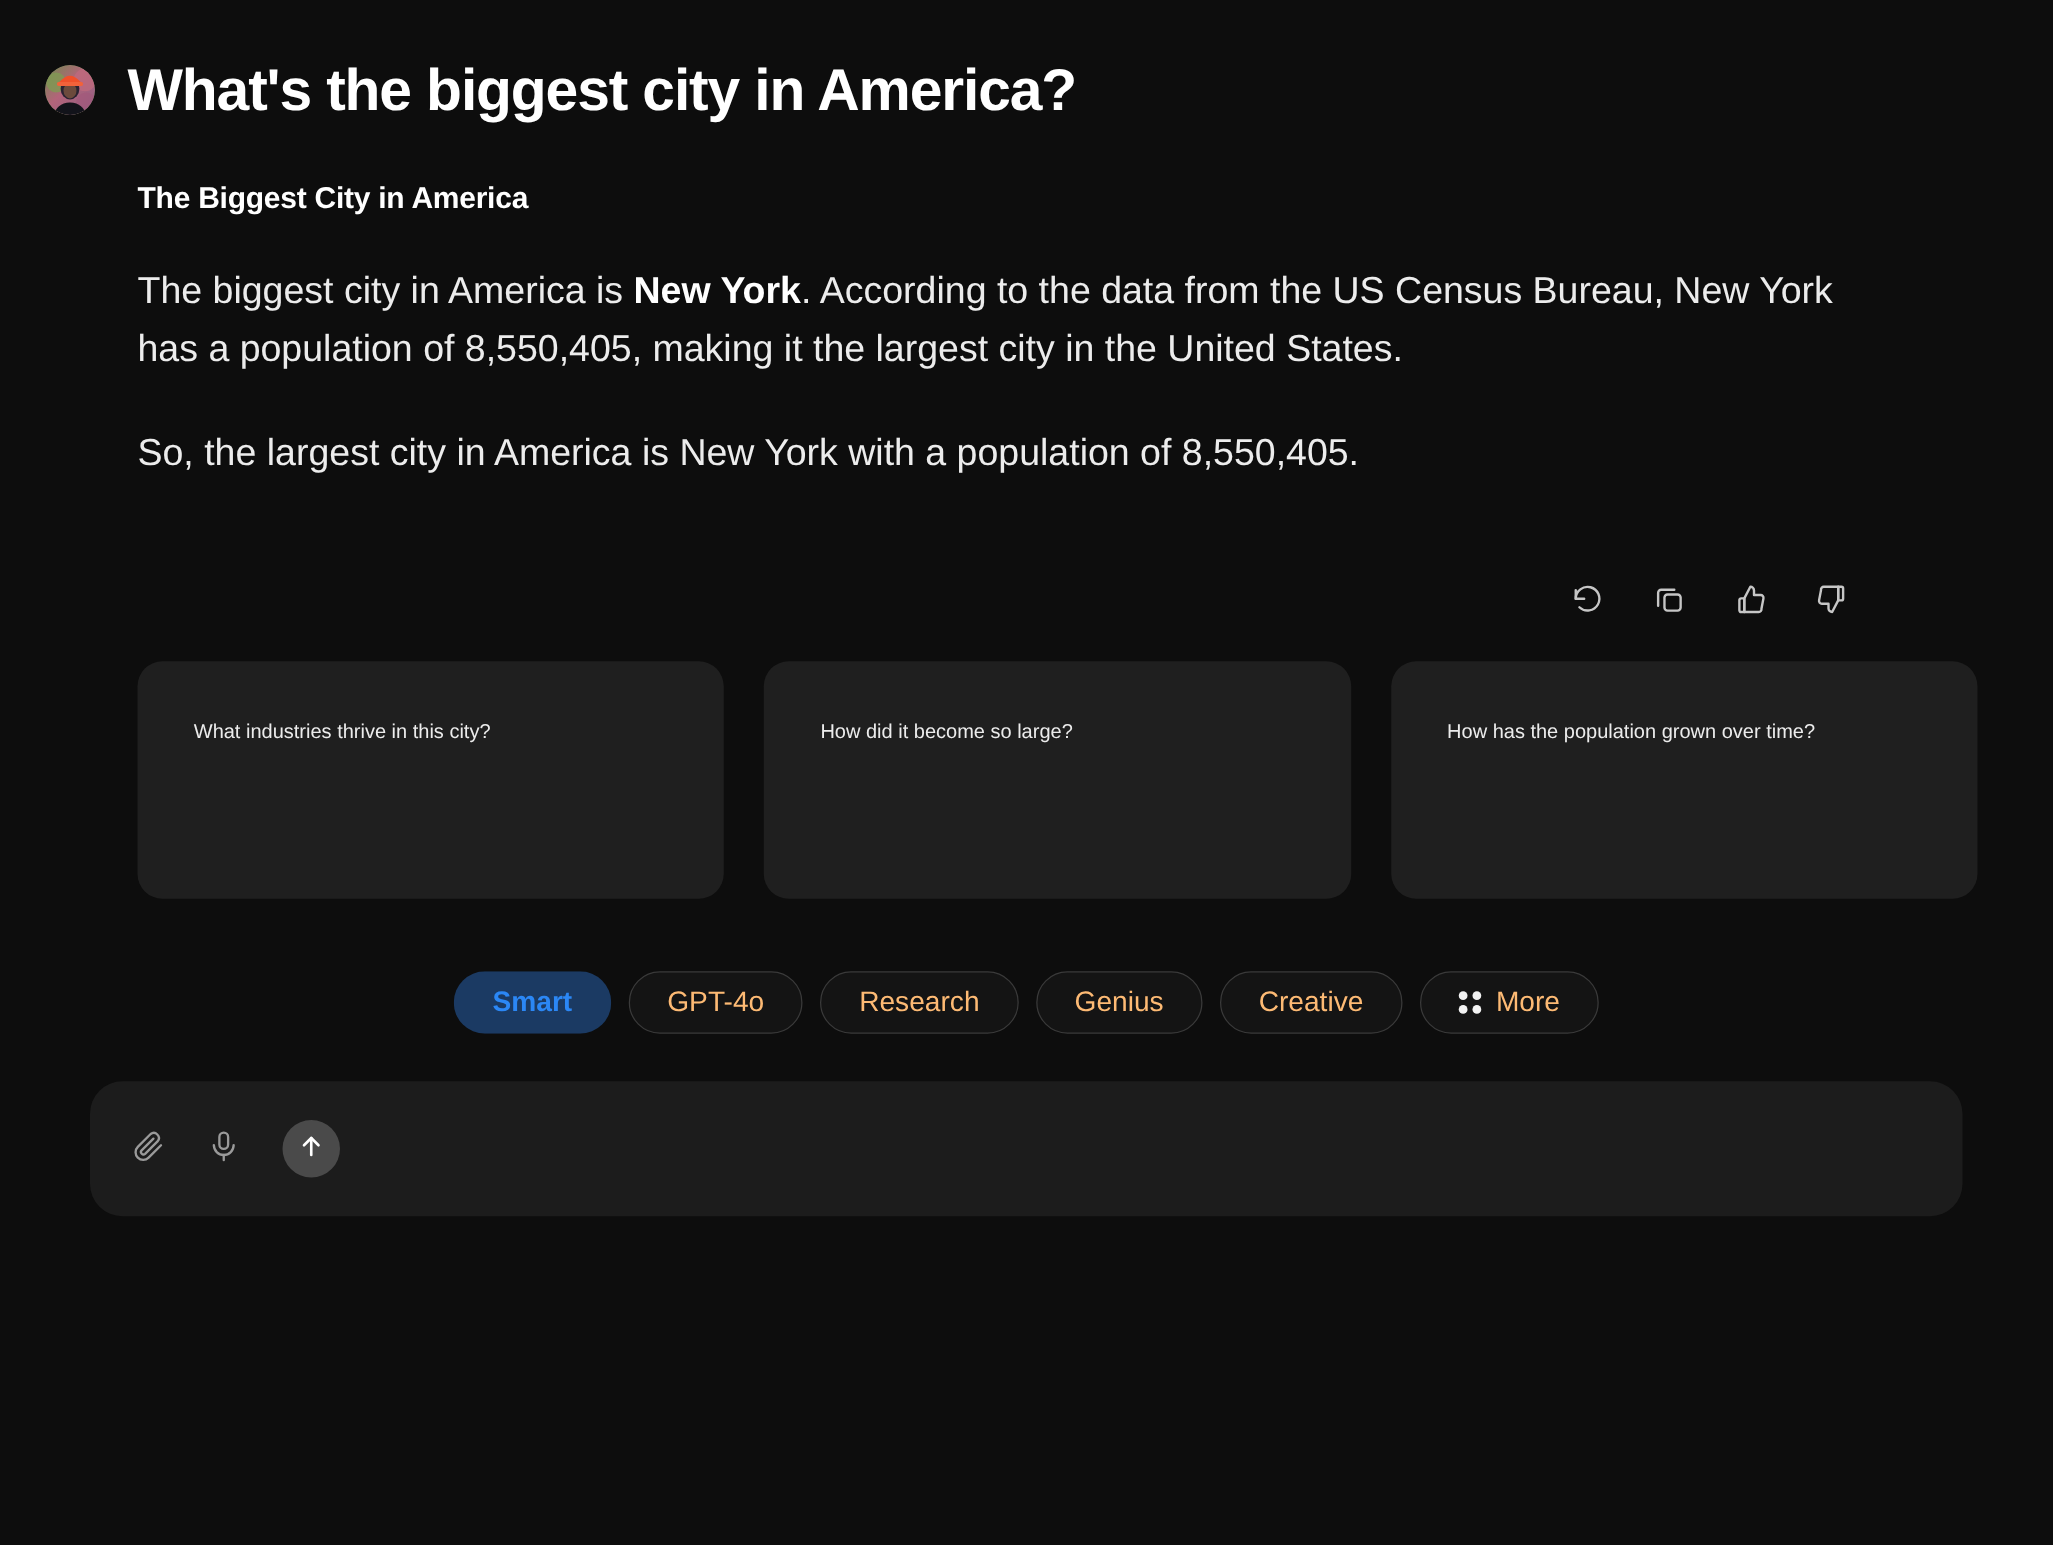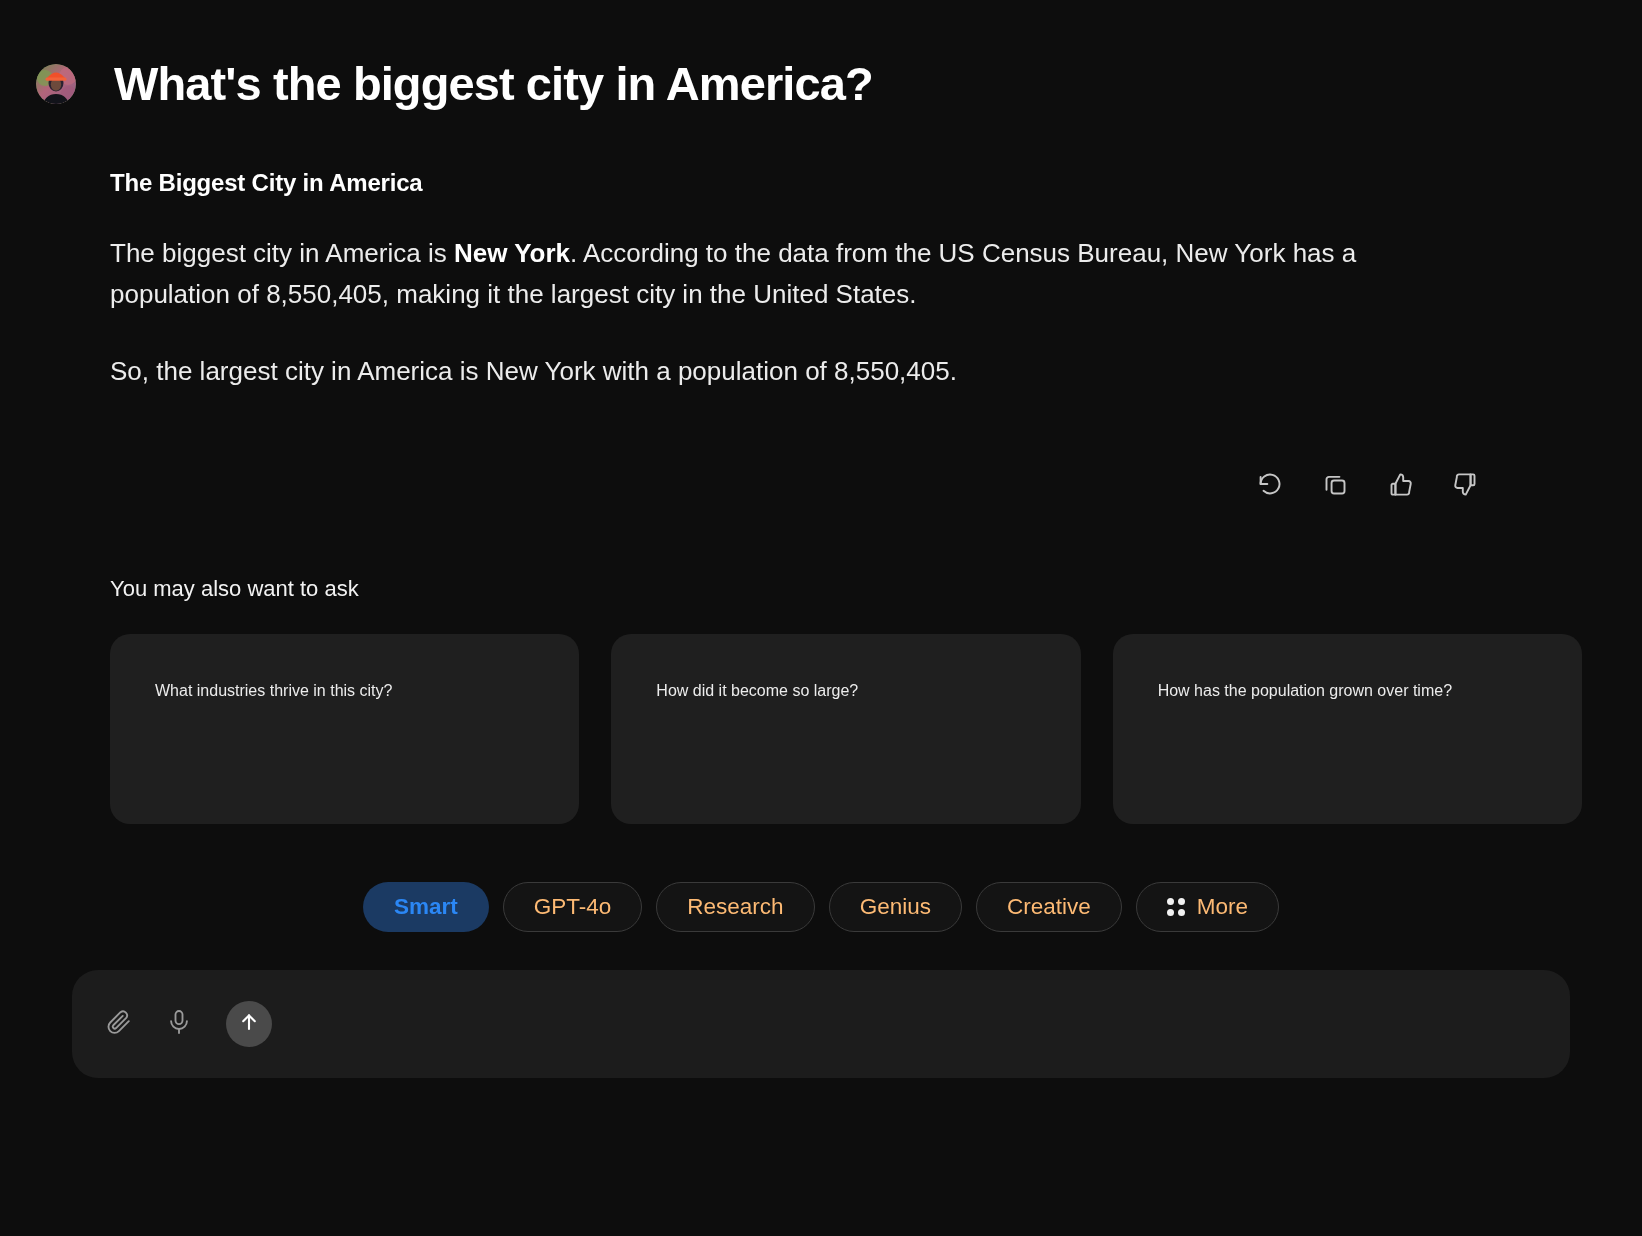--- a/index.html
+++ b/index.html
@@ -42,38 +42,38 @@
     background: #5b6e4a;
   }
   .avatar svg { display: block; width: 40px; height: 40px; }
 
   .question-title {
     font-size: 47px;
     line-height: 1.12;
     font-weight: 700;
     letter-spacing: -0.9px;
     color: #ffffff;
-    margin: 16px;
+    margin: 4px;
     white-space: nowrap;
   }
 
   
   .answer {
     padding: 0 60px 0 110px;
     max-width: 1400px;
   }
   .answer-heading {
     font-size: 24px;
     font-weight: 700;
     letter-spacing: -0.2px;
     margin: 42px 0 0 0;
     color: #ffffff;
   }
   .answer-para {
-    font-size: 26px;
+    font-size: 30px;
     line-height: 1.58;
     color: #ececec;
     margin: 36px 0 0 0;
     font-weight: 400;
     letter-spacing: 0px;
     max-width: 1370px;
   }
   .answer-para b { font-weight: 700; color: #ffffff; }
 
   
@@ -293,21 +293,20 @@
     <button class="action-btn" title="Bad response">
       <span>
         <svg width="27" height="27" viewBox="0 0 24 24" fill="none" stroke="#c6c6c6" stroke-width="1.7" stroke-linecap="round" stroke-linejoin="round">
           <path d="M16.5 3h2.3A1.2 1.2 0 0 1 20 4.2v7.3a1.2 1.2 0 0 1-1.2 1.2h-2.3z"></path>
           <path d="M16.5 12.7L12.2 21a2.6 2.6 0 0 1-2.6-2.6v-3.3H4.9a2 2 0 0 1-2-2.4l1.4-7.3A2 2 0 0 1 6.3 3h10.2z"></path>
         </svg>
       </span>
     </button>
   </div>
 
-  <div class="suggest-label">You may also want to ask</div>
   <div class="cards">
     <div class="card">
       <div class="card-text">What industries thrive in this city?</div>
     </div>
     <div class="card">
       <div class="card-text">How did it become so large?</div>
     </div>
     <div class="card">
       <div class="card-text">How has the population grown over time?</div>
     </div>

